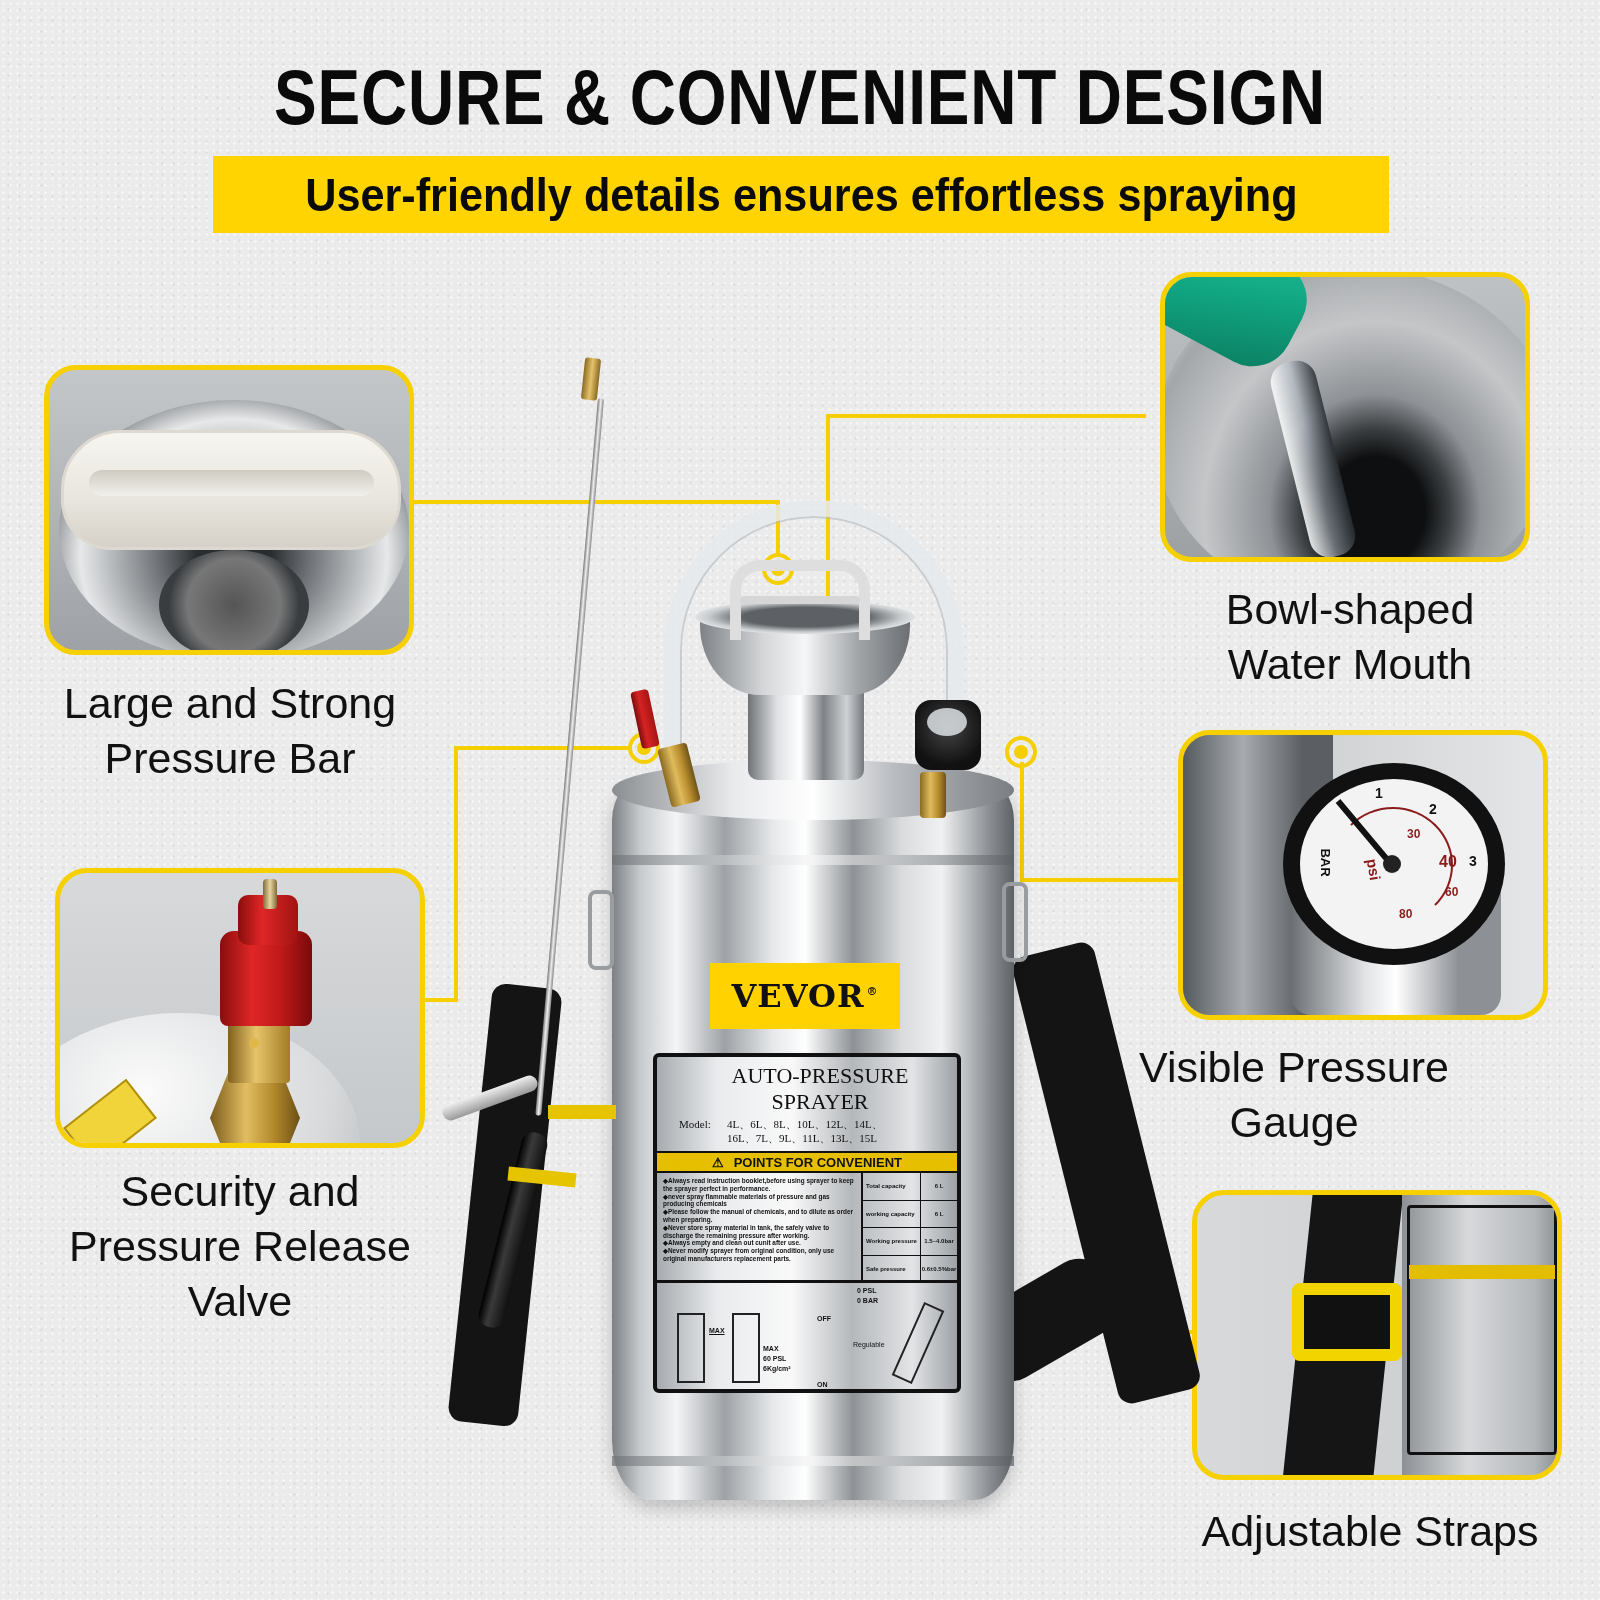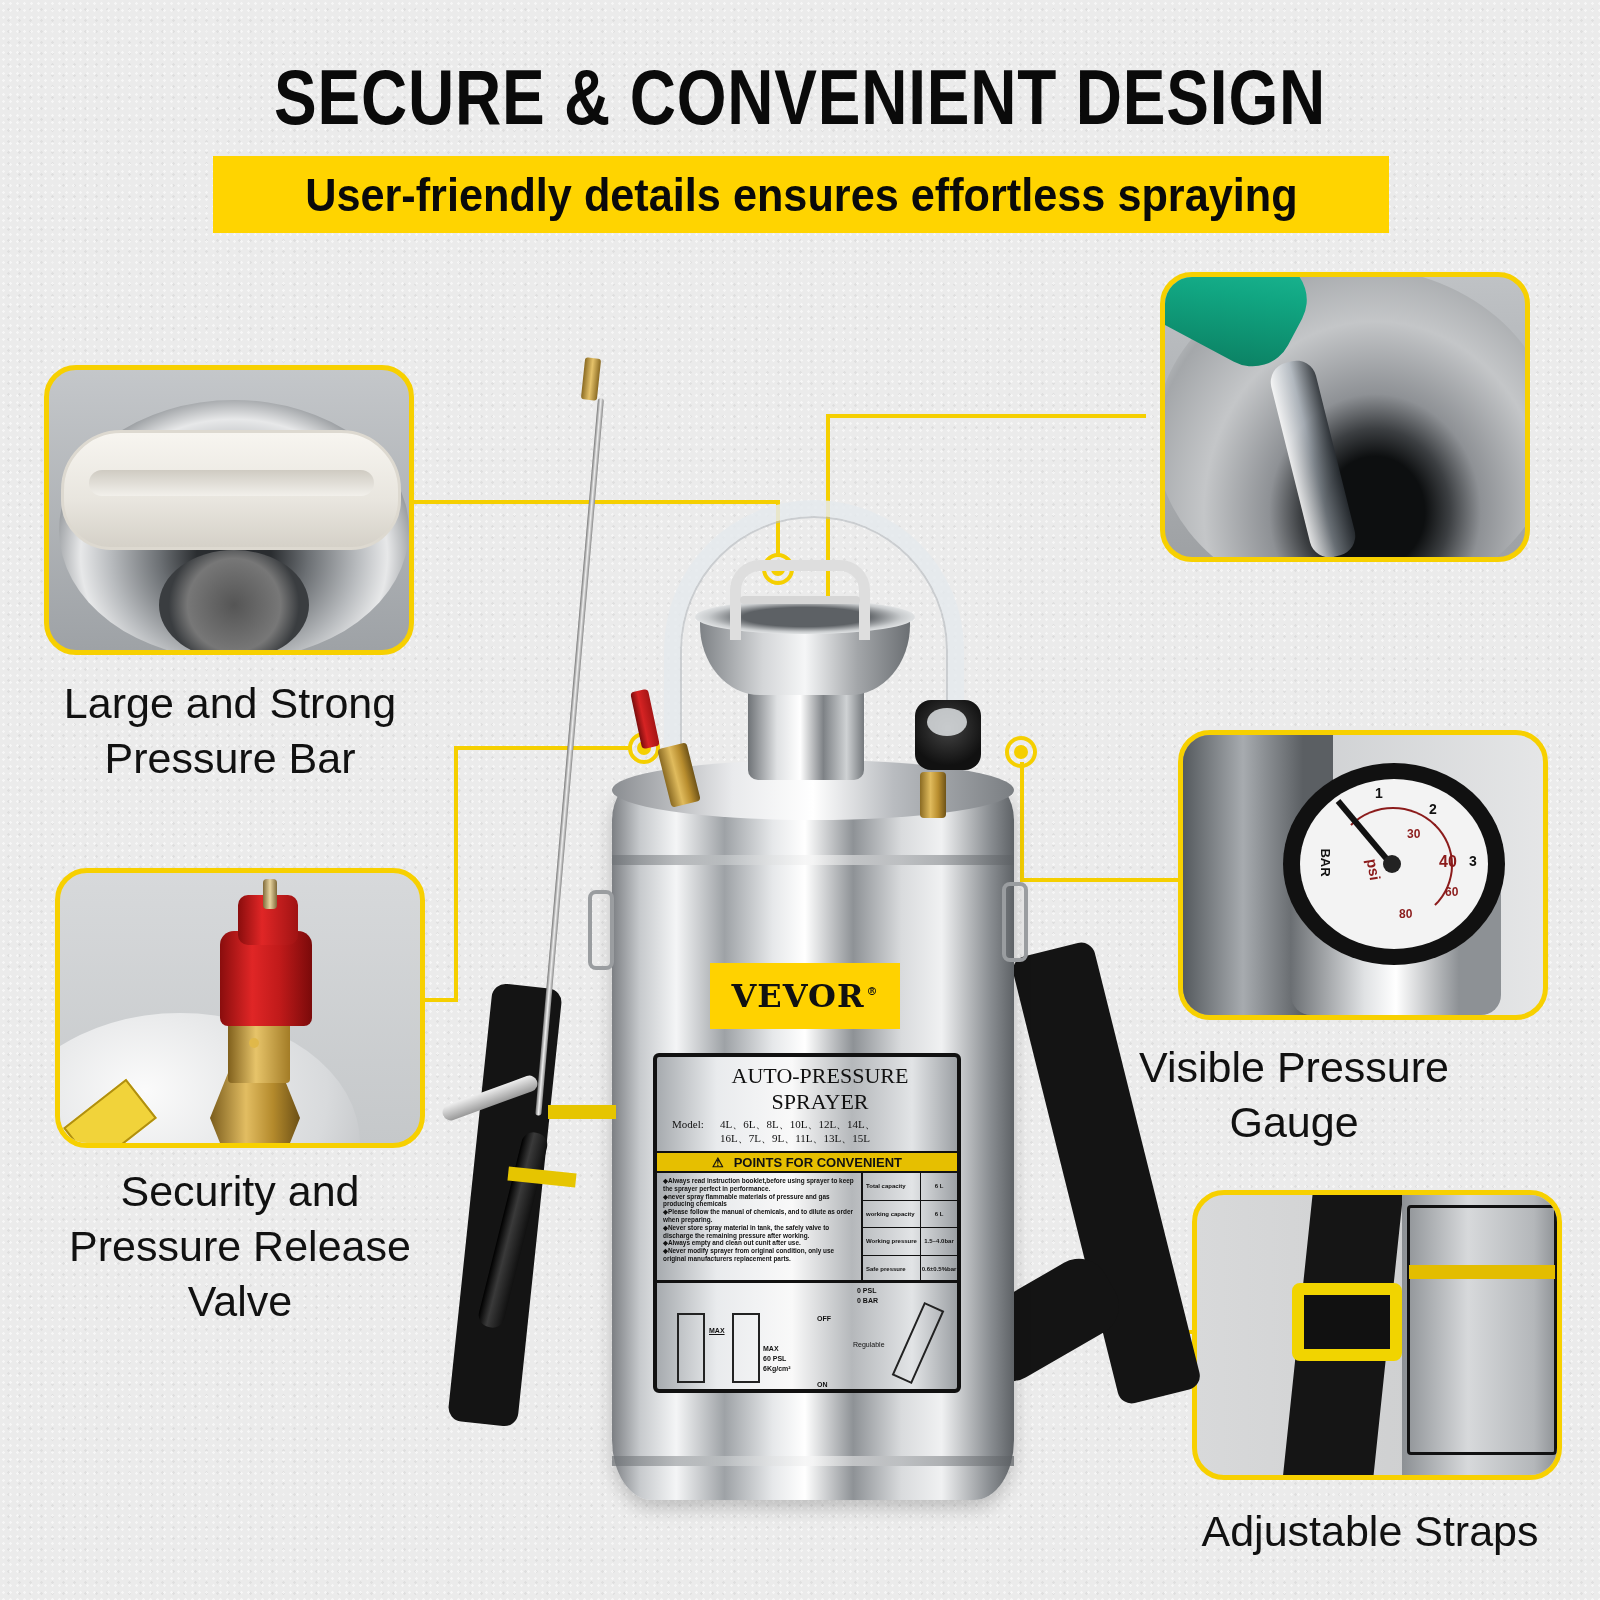--- a/index.html
+++ b/index.html
@@ -143,21 +143,21 @@
   .vevor sup { font-size: 11px; vertical-align: super; margin-left: 2px; }
 
   
   .sticker {
     position: absolute; left: 653px; top: 1053px; width: 308px; height: 340px;
     border: 4px solid #111; border-radius: 6px;
     background: linear-gradient(90deg,#a7abaf,#e9ebed 20%,#f9f9f9 45%,#b5b8bb 65%,#e2e4e6 85%,#9da1a5);
     overflow: hidden;
   }
   .st-title { text-align: center; font-family: "Liberation Serif", serif; font-size: 22px; margin-top: 6px; color: #111; margin-left: 26px; }
-  .st-model { display: flex; font-family: "Liberation Serif", serif; font-size: 11px; margin: 2px 0 0 15px; line-height: 14px; }
+  .st-model { display: flex; font-family: "Liberation Serif", serif; font-size: 11px; margin: 2px 0 0 22px; line-height: 14px; }
   .st-model .lbl { width: 48px; }
   .st-attn {
     margin-top: 6px; height: 22px; background: #e6bf00; display: flex; align-items: center; justify-content: center;
     font-weight: 700; font-size: 13px; color: #111; border-top: 2px solid #111; border-bottom: 2px solid #111;
   }
   .st-attn .tri { font-size: 13px; margin-right: 10px; }
   .st-body { display: flex; height: 110px; border-bottom: 3px solid #111; }
   .st-rules { flex: 1; padding: 4px 4px 2px 6px; font-size: 6.4px; line-height: 7.8px; font-weight: 700; }
   .st-rules div::before { content: "\25C6 "; }
   .st-table { width: 96px; border-left: 2px solid #111; }
@@ -230,20 +230,22 @@
 </div>
 
 <div class="panel" style="left:1160px; top:272px; width:370px; height:290px; background:linear-gradient(180deg,#bfc2c5,#9ea1a4);">
   <div class="art">
     <div class="abs" style="left:-10px; top:-10px; width:400px; height:340px; border-radius:50%; background:radial-gradient(ellipse at 55% 72%, #0d0f10 16%, #3c3f42 24%, #8e9195 34%, #c4c6c8 55%, #a4a7aa 75%, #d9dbdc 90%);"></div>
     <div class="abs" style="left:-30px; top:-40px; width:170px; height:110px; border-radius:40px; background:linear-gradient(160deg,#26c7a2,#11a682 50%,#0b7d60); transform:rotate(28deg);"></div>
     <div class="abs" style="left:125px; top:82px; width:46px; height:200px; background:linear-gradient(90deg,rgba(255,255,255,0.85),rgba(180,190,200,0.55),rgba(40,45,50,0.85)); transform:rotate(-14deg); border-radius:20px;"></div>
   </div>
 </div>
 <div class="panel-label" style="left:1140px; top:582px; width:420px;">
+  <div>Bowl-shaped</div>
+  <div>Water Mouth</div>
 </div>
 
 <div class="panel" style="left:1178px; top:730px; width:370px; height:290px; background:linear-gradient(90deg,#8a8d90,#cfd1d3 35%,#e5e6e7);">
   <div class="art">
     <div class="abs" style="left:0; top:0; width:150px; height:290px; background:linear-gradient(90deg,#555a5e,#a7abaf 40%,#5b5f63 80%);"></div>
     <div class="abs" style="left:108px; top:140px; width:210px; height:140px; border-radius:20px; background:linear-gradient(90deg,#6b6f73,#e0e2e4 35%,#ffffff 50%,#8d9195 80%);"></div>
     <div class="abs" style="left:100px; top:28px; width:222px; height:202px; border-radius:50%; background:#111;"></div>
     <div class="abs" style="left:117px; top:44px; width:188px; height:170px; border-radius:50%; background:#f3f3f3;"></div>
     <div class="abs" style="left:150px; top:72px; width:120px; height:116px; border-radius:50%; border:2px solid #8b1b1b; border-color:#8b1b1b #8b1b1b transparent transparent;"></div>
     <div class="abs" style="left:152px; top:66px; width:6px; height:90px; background:#111; transform:rotate(-40deg); transform-origin:top center;"></div>

